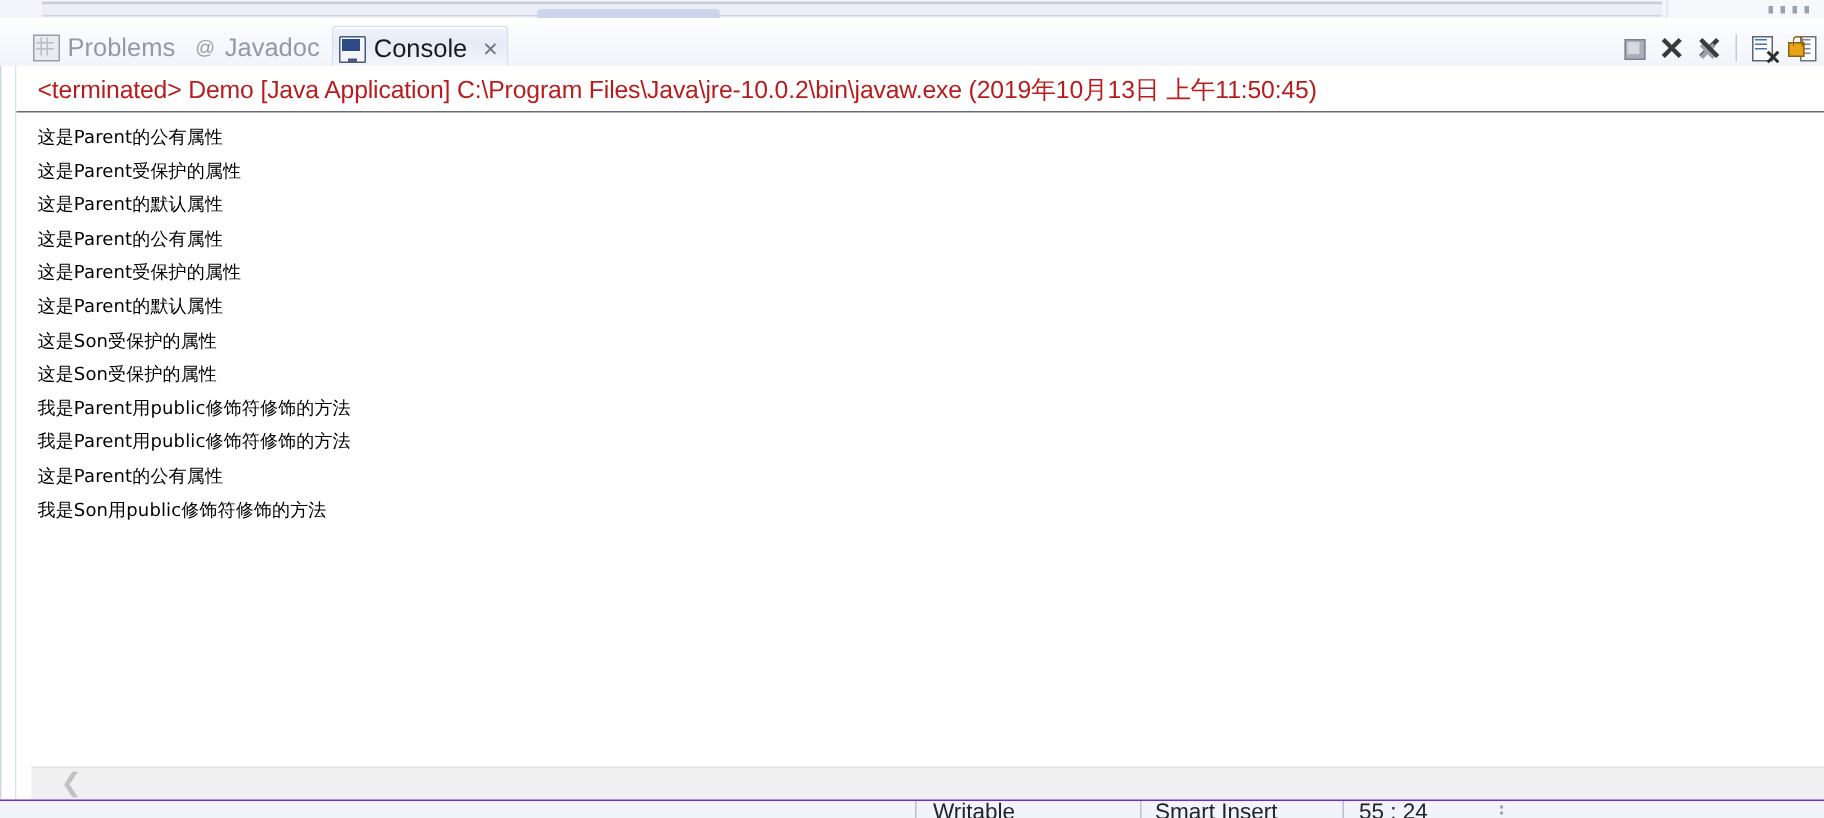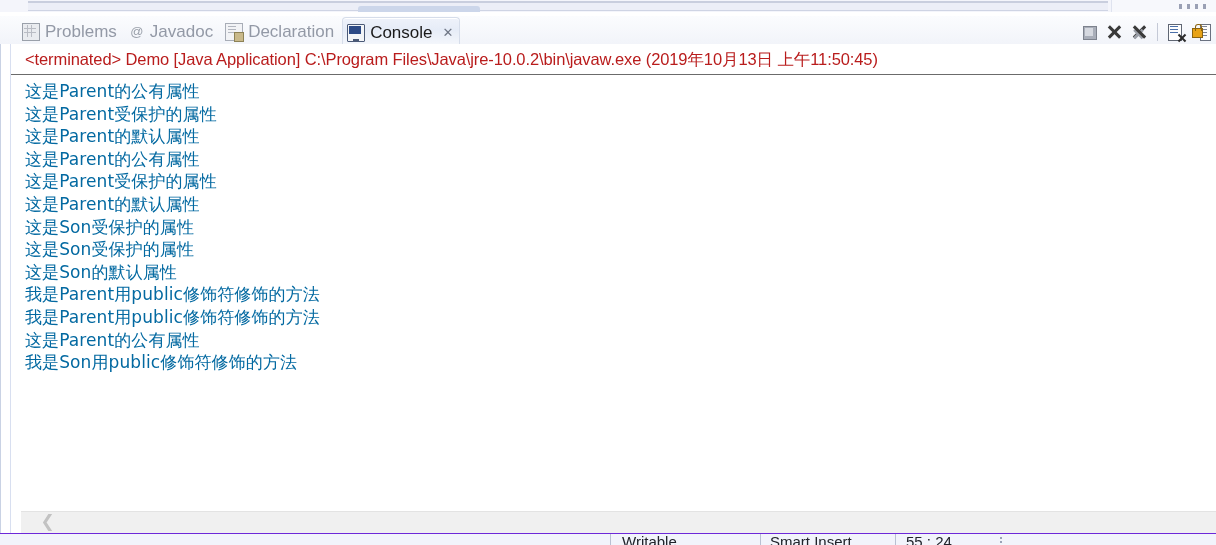--- a/index.html
+++ b/index.html
@@ -269,23 +269,23 @@
     background: #6b6b6b;
   }
 
   #output-lines {
     position: absolute;
     left: 14px; top: 36px;
     width: 1180px;
   }
   .out-line {
     font-family: "DejaVu Sans", "Liberation Sans", sans-serif;
-    font-size: 17px;
+    font-size: 12px;
     line-height: 22.6px;
-    color: #0369a1;
+    color: #000000;
     white-space: pre;
     letter-spacing: 0.1px;
   }
 
   
   #hscroll {
     position: absolute;
     left: 10px; bottom: 0;
     width: 1206px; height: 21px;
     background: #f0f0f0;
@@ -356,24 +356,20 @@
       <div class="tab">
         <span class="ticon icon-problems"></span>
         <span class="tab-label">Problems</span>
       </div>
 
       <div class="tab">
         <span class="ticon icon-javadoc">@</span>
         <span class="tab-label">Javadoc</span>
       </div>
 
-      <div class="tab">
-        <span class="ticon icon-declaration"></span>
-        <span class="tab-label">Declaration</span>
-      </div>
 
       <div class="tab active">
         <span class="ticon icon-console"></span>
         <span class="tab-label">Console</span>
         <span class="close-x">✕</span>
       </div>
 
     </div>
 
     <div id="view-toolbar">
@@ -405,21 +401,20 @@
 
       <div id="output-lines">
         <div class="out-line">这是Parent的公有属性</div>
         <div class="out-line">这是Parent受保护的属性</div>
         <div class="out-line">这是Parent的默认属性</div>
         <div class="out-line">这是Parent的公有属性</div>
         <div class="out-line">这是Parent受保护的属性</div>
         <div class="out-line">这是Parent的默认属性</div>
         <div class="out-line">这是Son受保护的属性</div>
         <div class="out-line">这是Son受保护的属性</div>
-        <div class="out-line">这是Son的默认属性</div>
         <div class="out-line">我是Parent用public修饰符修饰的方法</div>
         <div class="out-line">我是Parent用public修饰符修饰的方法</div>
         <div class="out-line">这是Parent的公有属性</div>
         <div class="out-line">我是Son用public修饰符修饰的方法</div>
       </div>
 
       <div id="hscroll">
         <div id="hscroll-left-arrow">❮</div>
       </div>
 

